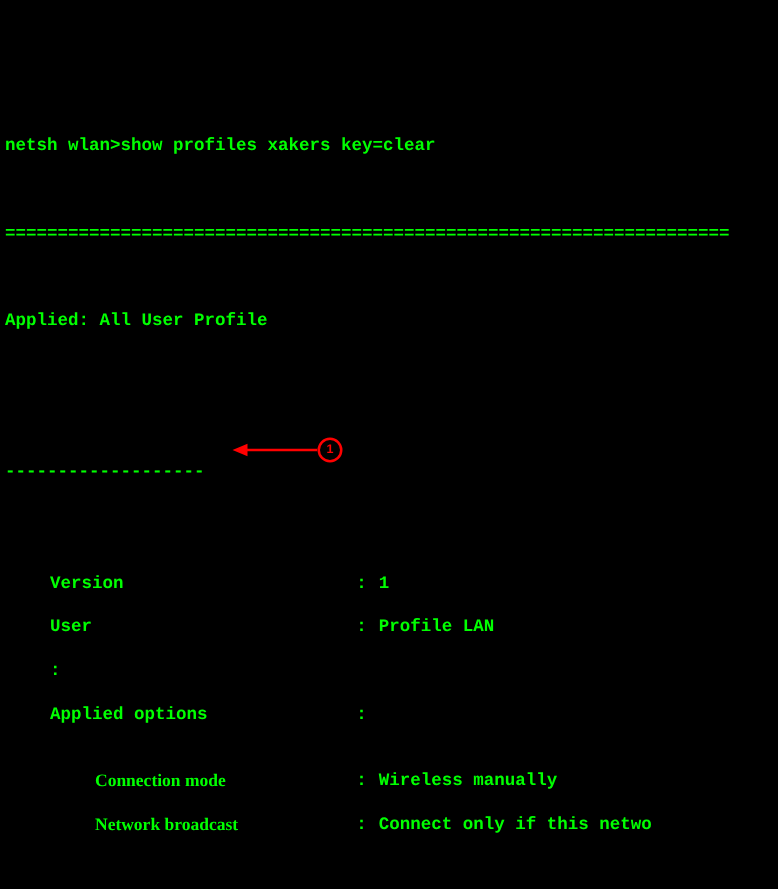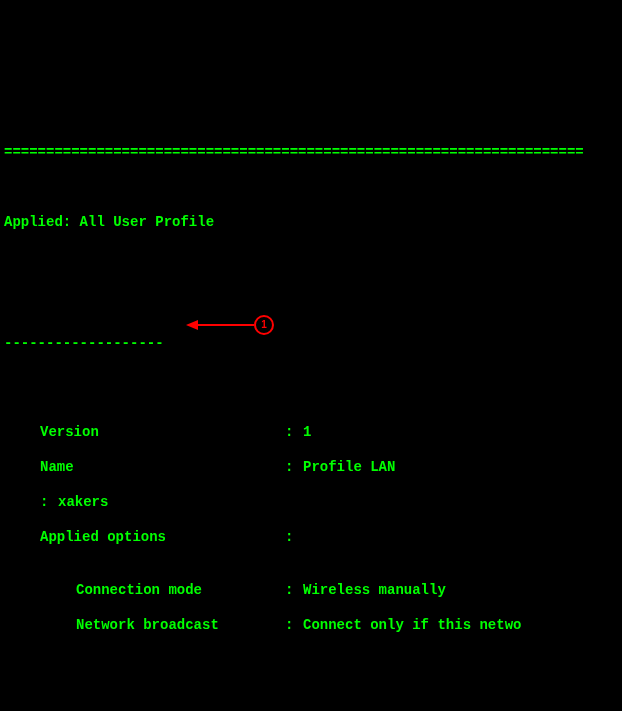--- a/index.html
+++ b/index.html
@@ -63,54 +63,55 @@
     font-family: Arial, sans-serif;
   }
   .row {
     display: flex;
     white-space: pre;
     height: 17.5px;
   }
   .indent1 { width: 36px; }
   .indent2 { width: 72px; }
   .label-col { width: 245px; }
-  .label-col-indent2 { width: 209px; }
+  .label-col-indent2 { width: 209px; font-family: Liberation Serif, serif; }
   .colon-col { width: 18px; }
   .value-col { flex: 1; }
   .sep-row { height: 17.5px; white-space: pre; overflow: hidden;}
 </style>
 </head>
 <body>
 
 
 
 <div>
 
+<div class="line">netsh wlan&gt;show profiles xakers key=clear</div>
 <div class="line"> </div>
 <div class="sep-row">=====================================================================</div>
 <div class="line"> </div>
 <div class="line">Applied: All User Profile</div>
 <div class="line"> </div>
 
 
 <div class="section-header">
   <span class="section-underline">-------------------</span>
   <span class="section-arrow" style="left:180px;">
     <svg class="arrow-svg" width="70" height="20">
       <line x1="70" y1="10" x2="12" y2="10" stroke="#ff0000" stroke-width="2"></line>
       <polygon points="2,10 14,5 14,15" fill="#ff0000"></polygon>
     </svg>
     <span class="callout-badge">1</span>
   </span>
 </div>
 <div class="line"> </div>
 
 <div class="row"><span class="indent1"></span><span class="label-col">Version</span><span class="colon-col">: </span><span class="value-col">1</span></div>
-<div class="row"><span class="indent1"></span><span class="label-col">Name</span><span class="colon-col">: </span><span class="value-col">Profile LAN</span></div>
-<div class="row"><span class="indent1"></span><span class="colon-col">: </span><span class="value-col">xakers</span></div>
+<div class="row"><span class="indent1"></span><span class="label-col">User</span><span class="colon-col">: </span><span class="value-col">Profile LAN</span></div>
+<div class="row"><span class="indent1"></span><span class="colon-col">: </span></div>
 <div class="row"><span class="indent1"></span><span class="label-col">Applied options</span><span class="colon-col">: </span><span class="value-col"></span></div>
 
 <div class="row"><span class="indent2"></span><span class="label-col-indent2">Connection mode</span><span class="colon-col">: </span><span class="value-col">Wireless manually</span></div>
 <div class="row"><span class="indent2"></span><span class="label-col-indent2">Network broadcast</span><span class="colon-col">: </span><span class="value-col">Connect only if this netwo</span></div>
 
 
 
 
 
 

